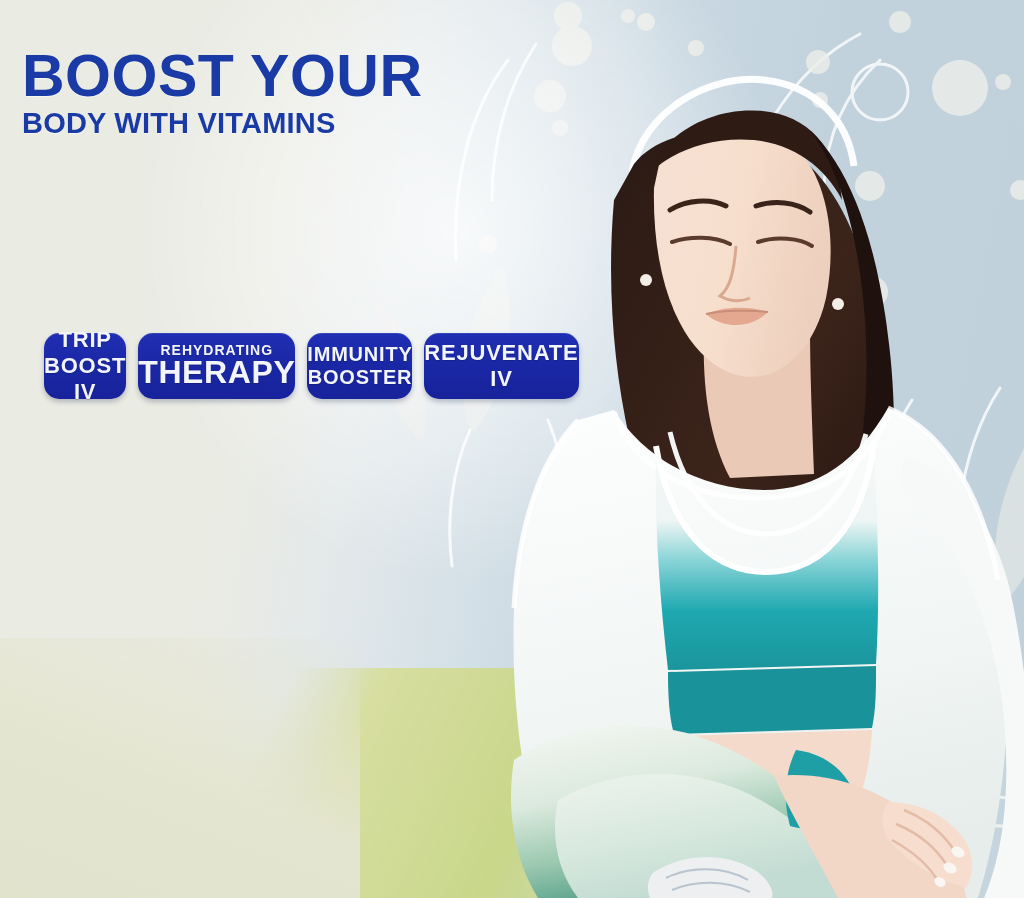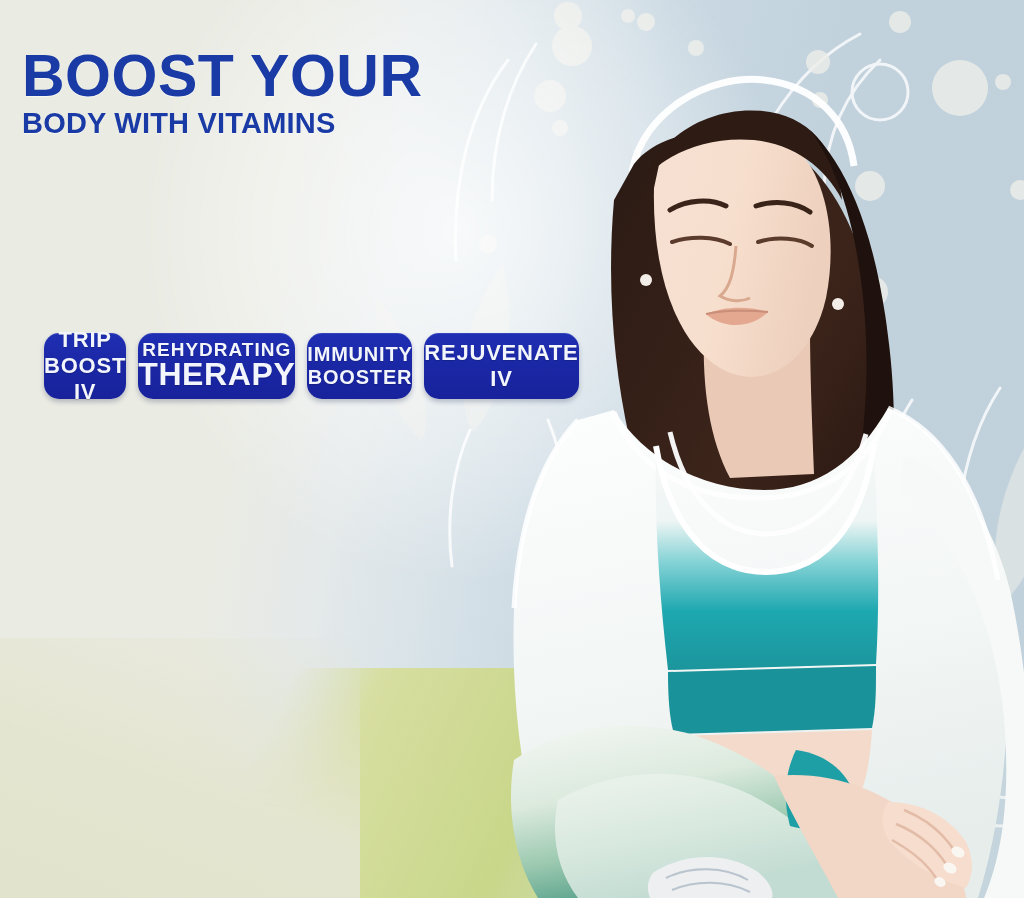--- a/index.html
+++ b/index.html
@@ -100,21 +100,21 @@
     text-align:center;
     cursor:pointer;
     border:none;
     font-family:"Liberation Sans", sans-serif;
   }
   .btn .t1 {
     font-size:22px; font-weight:700; letter-spacing:0.8px;
     text-shadow:0 1px 1px rgba(0,0,0,0.18);
   }
   .btn.two-line .t1 {
-    font-size:19px; letter-spacing:1px; line-height:1.02;
+    font-size:14px; letter-spacing:1px; line-height:1.02;
   }
   .btn.two-line .t2 {
     font-size:32px; font-weight:700; letter-spacing:0.6px;
     line-height:1.05; margin-top:-1px;
     text-shadow:0 1px 1px rgba(0,0,0,0.18);
   }
   .btn .t1.small { font-size:20px;text-align:right; }
 </style>
 </head>
 <body>

